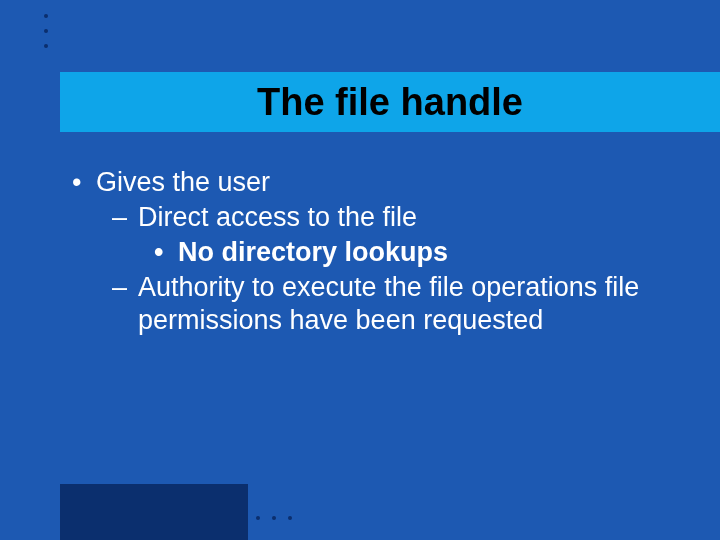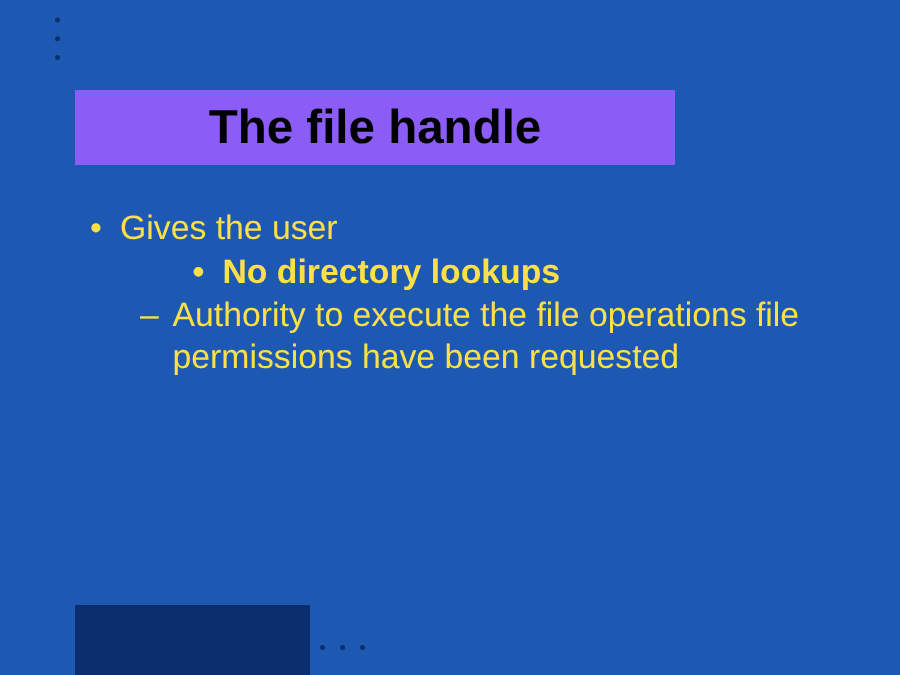--- a/index.html
+++ b/index.html
@@ -42,38 +42,38 @@
   .dots-bottom .dot {
     width: 4px;
     height: 4px;
     background: #0b2f6e;
     border-radius: 50%;
   }
   .title-bar {
     position: absolute;
     top: 72px;
     left: 60px;
-    width: 480px;
+    width: 660px;
     height: 60px;
-    background: #8b5cf6;
+    background: #0ea5e9;
     display: flex;
     align-items: center;
     justify-content: center;
   }
   .title-text {
     color: #000;
     font-size: 38px;
     font-weight: bold;
   }
   .content {
     position: absolute;
     top: 166px;
     left: 68px;
     right: 48px;
-    color: #fde047;
+    color: #ffffff;
     font-size: 27px;
     line-height: 1.22;
   }
   .lvl1 {
     padding-left: 28px;
     position: relative;
     margin-bottom: 2px;
   }
   .lvl1::before {
     content: "•";
@@ -123,20 +123,21 @@
     <div class="dot"></div>
     <div class="dot"></div>
   </div>
 
   <div class="title-bar">
     <span class="title-text">The file handle</span>
   </div>
 
   <div class="content">
     <div class="lvl1">Gives the user</div>
+    <div class="lvl2">Direct access to the file</div>
     <div class="lvl3">No directory lookups</div>
     <div class="lvl2">Authority to execute the file operations file permissions have been requested</div>
   </div>
 
   <div class="footer-block"></div>
 
   <div class="dots-bottom">
     <div class="dot"></div>
     <div class="dot"></div>
     <div class="dot"></div>

